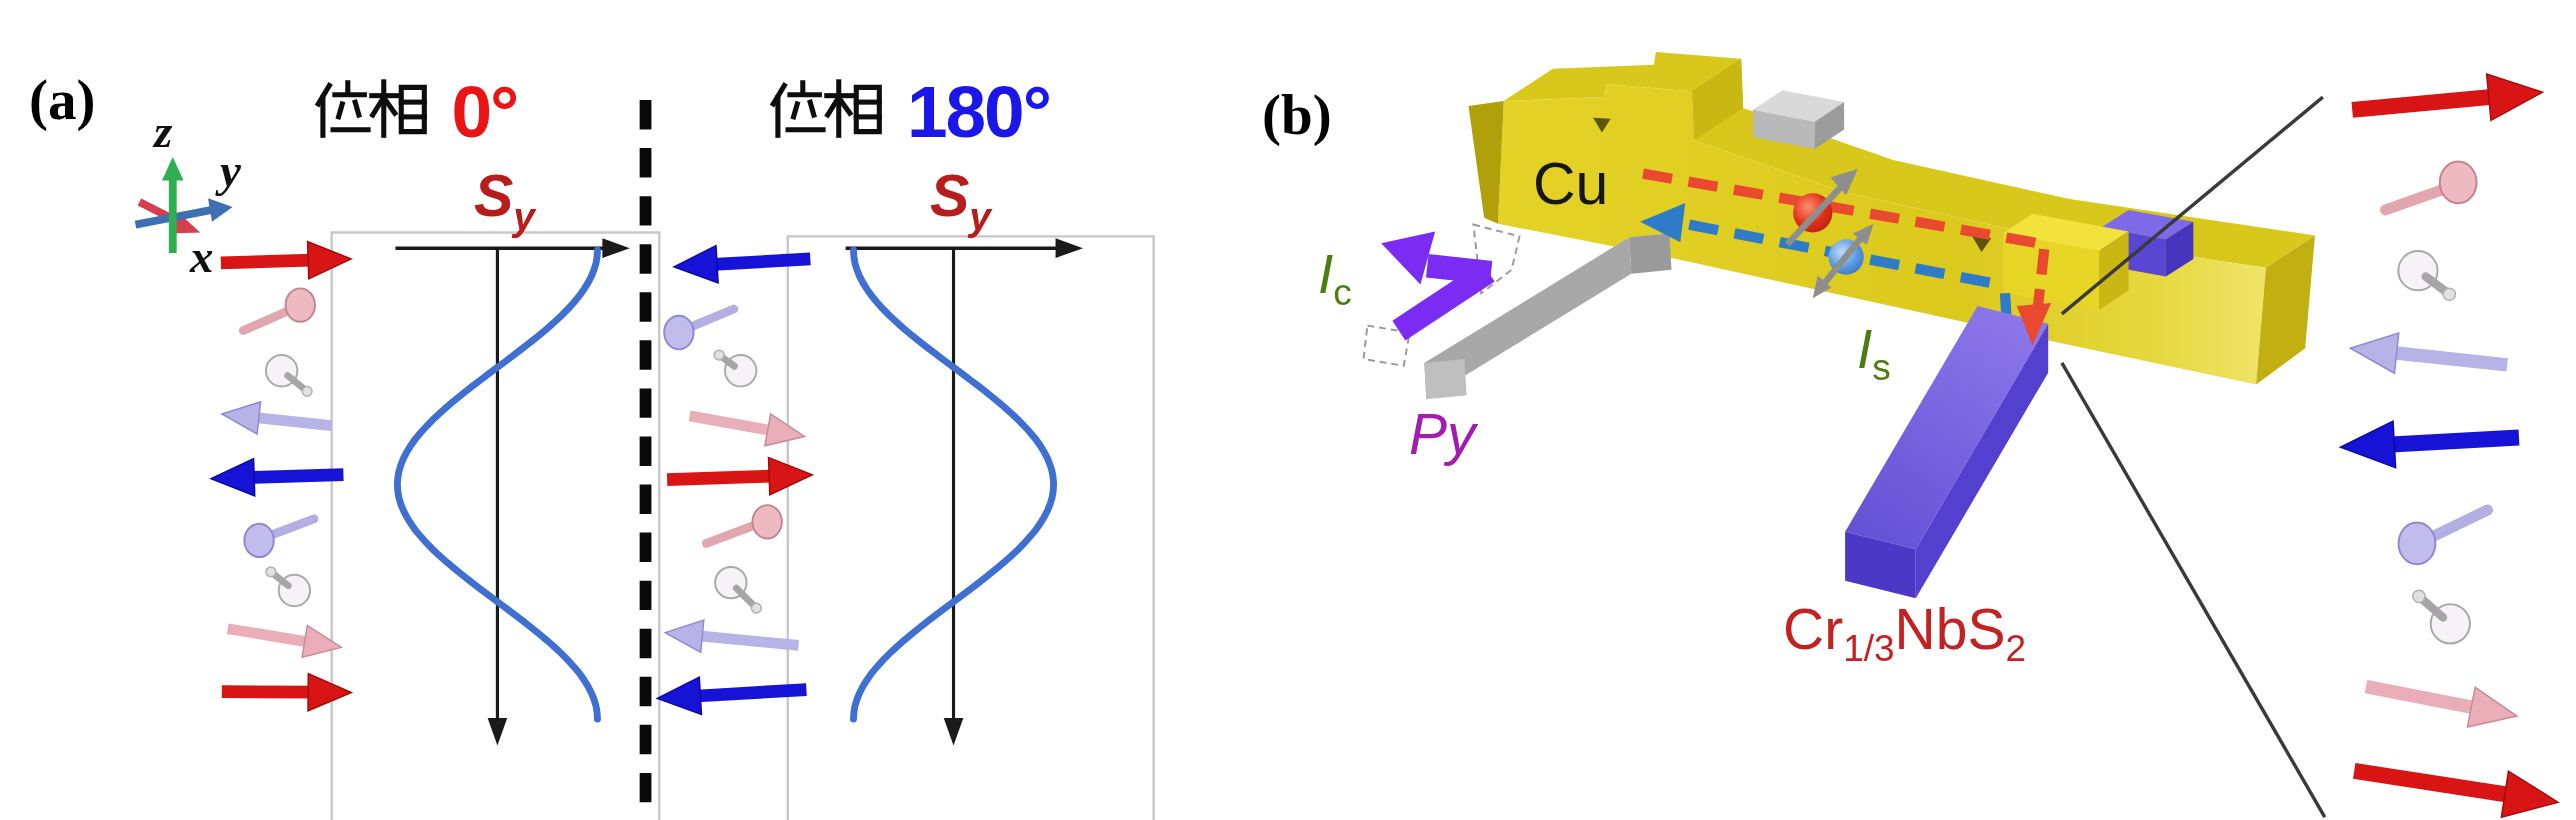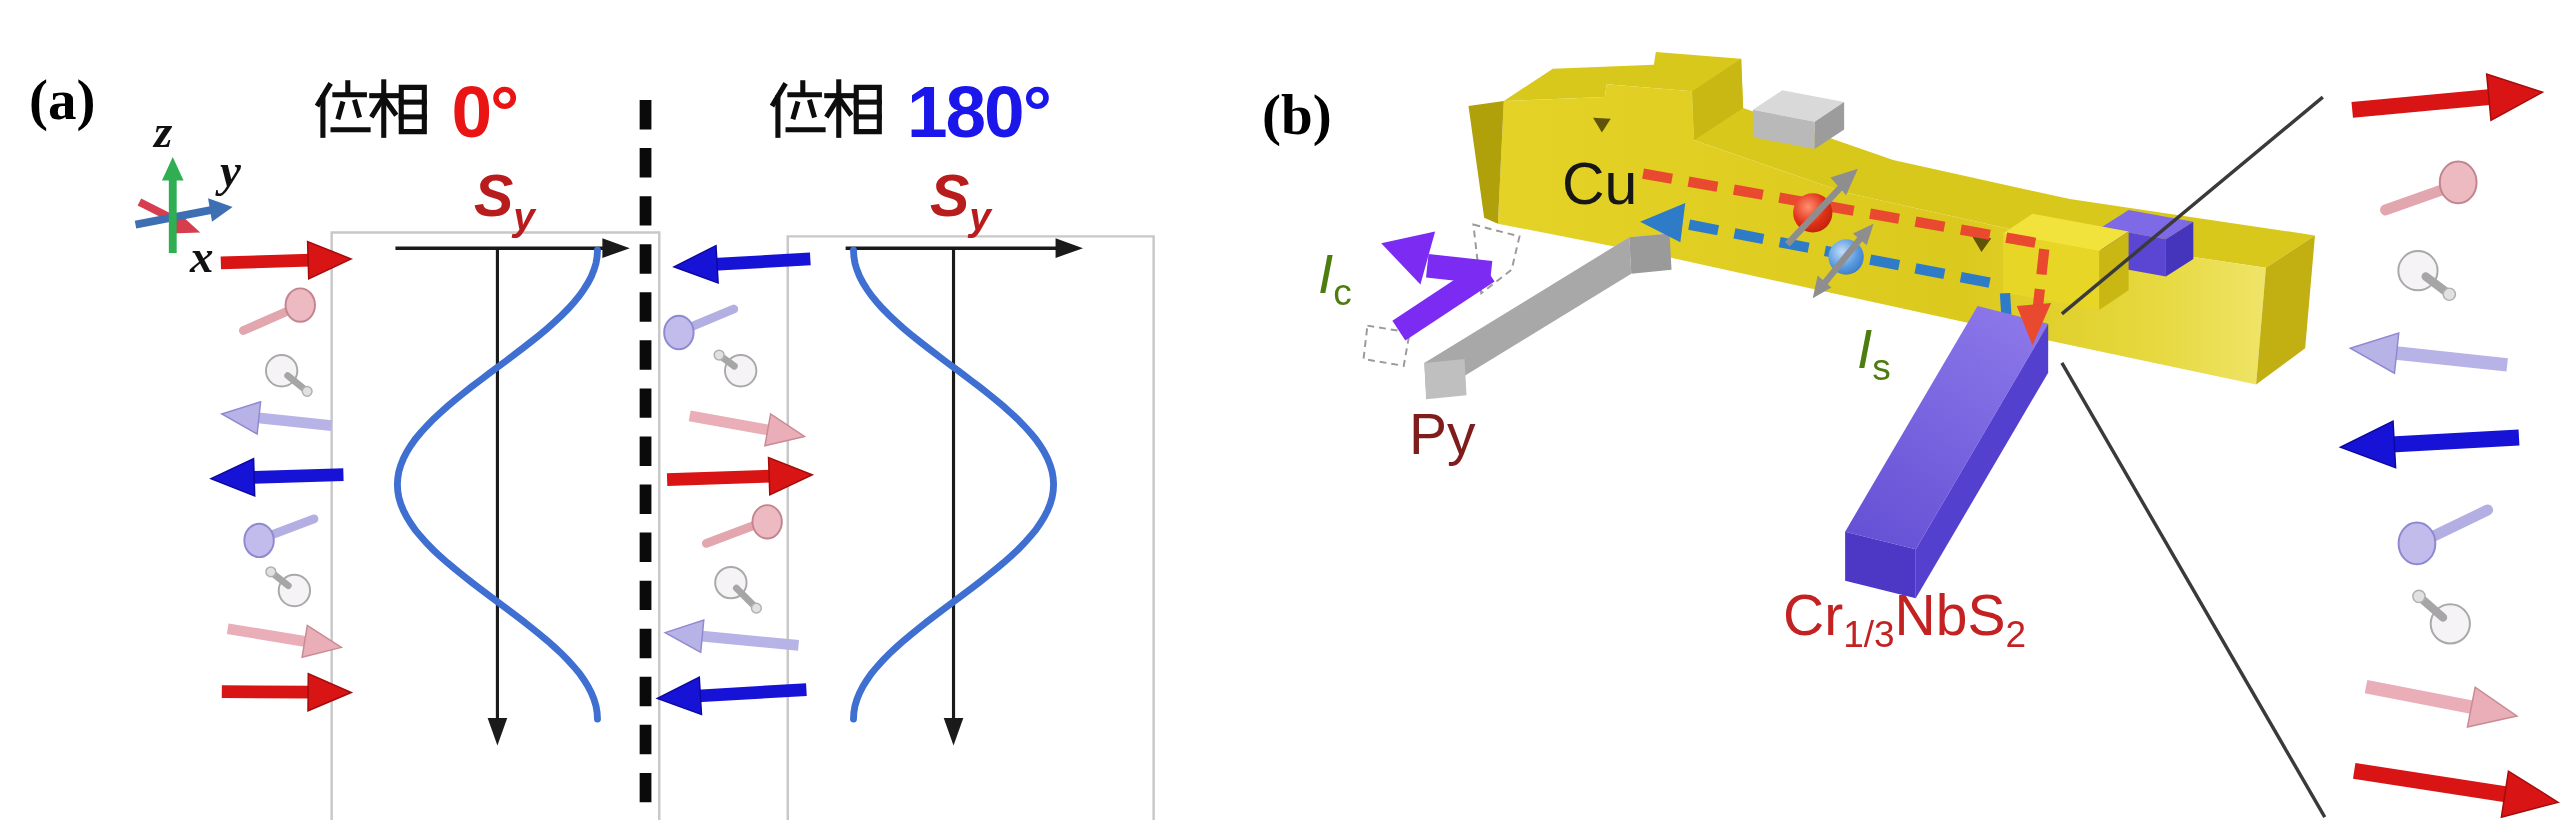--- a/index.html
+++ b/index.html
@@ -7,21 +7,21 @@
           font-family:"Liberation Sans",sans-serif;}
   .canvas svg.main{position:absolute;left:0;top:0;}
   .lbl{position:absolute;line-height:1;color:#111;white-space:nowrap;}
   .panel-tag{font-family:"Liberation Serif",serif;font-weight:bold;font-size:57px;color:#000;}
   .title{display:flex;align-items:flex-start;}
   .deg{font-weight:bold;font-size:73px;letter-spacing:-2px;line-height:0.92;}
   .sy{font-style:italic;font-size:59px;color:#b91c1c;font-weight:bold;}
   .sy sub{font-size:39px;line-height:0;vertical-align:-13.7px;}
   .axis-label{font-family:"Liberation Serif",serif;font-style:italic;font-size:47px;font-weight:600;color:#111;}
   .cu{font-size:59px;color:#161616;}
-  .py{font-size:57px;color:#7f1d1d;}
+  .py{font-size:57px;color:#a21caf;font-style:italic;}
   .cur{font-style:italic;font-size:55px;color:#4d7c0f;}
   .cur sub{font-style:normal;font-size:37px;line-height:0;vertical-align:-11.8px;}
   .cr{font-size:57px;font-weight:400;}
   .cr sub{font-size:37px;line-height:0;vertical-align:-11.8px;}
   .ghost{position:absolute;left:0;top:0;opacity:0;font-size:7.8px;pointer-events:none;}
   .kanji-svg line,.kanji-svg path{stroke:#0d0d0d;stroke-width:5.5;fill:none;stroke-linecap:square;}
 </style>
 </head>
 <body>
 
@@ -279,20 +279,20 @@
   <span class="deg" id="deg180" style="margin-left: 3.9px; color: rgb(27, 22, 234);">180°</span>
 </div>
 
 <div class="lbl sy" style="left:474px;top:167px;"><span>S</span><sub>y</sub></div>
 <div class="lbl sy" style="left:930px;top:167px;"><span>S</span><sub>y</sub></div>
 
 <div class="lbl axis-label" style="left:154px;top:108px;">z</div>
 <div class="lbl axis-label" style="left:220px;top:147px;">y</div>
 <div class="lbl axis-label" style="left:190px;top:233px;">x</div>
 
-<div class="lbl cu" style="left:1533px;top:155px;margin-left:29px;">Cu</div>
+<div class="lbl cu" style="left:1533px;top:155px;">Cu</div>
 <div class="lbl py" style="left:1409px;top:406px;">Py</div>
 <div class="lbl cur" style="left:1318px;top:247px;"><span>I</span><sub>c</sub></div>
 <div class="lbl cur" style="left:1857px;top:322px;"><span>I</span><sub>s</sub></div>
-<div class="lbl cr" id="cr-label" style="left: 1783px; top: 587px; color: rgb(196, 34, 34);"><span>Cr</span><sub>1/3</sub><span>NbS</span><sub>2</sub></div>
+<div class="lbl cr" id="cr-label" style="left: 1783px; top: 601px; color: rgb(196, 34, 34);"><span>Cr</span><sub>1/3</sub><span>NbS</span><sub>2</sub></div>
 
 </div>
 
 
 </body></html>

